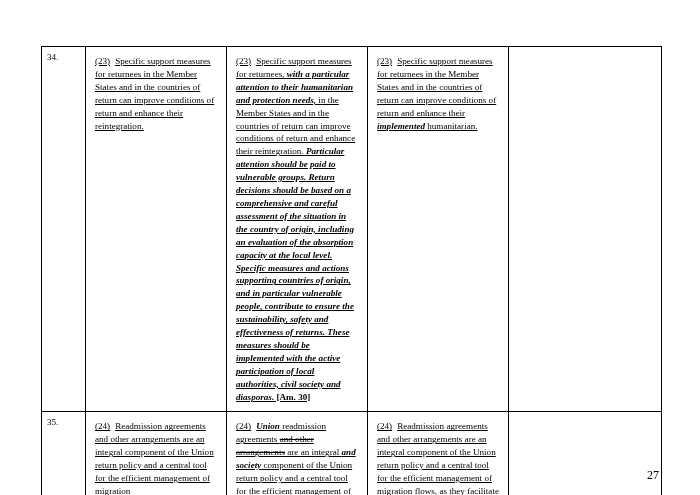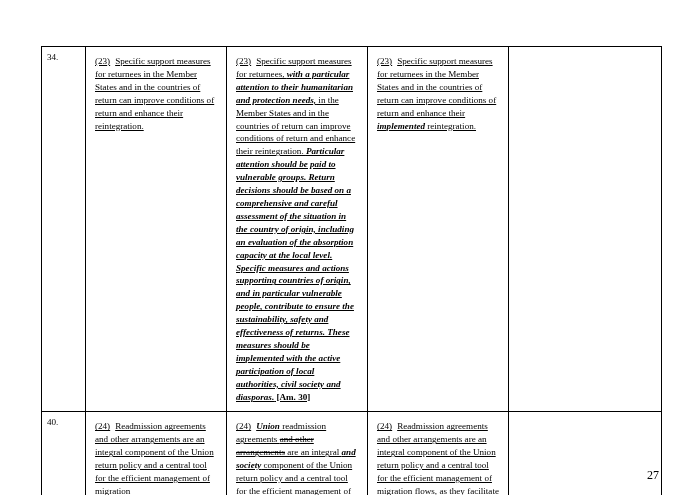--- a/index.html
+++ b/index.html
@@ -93,30 +93,30 @@
         <td class="num">
           <span>34.</span>
         </td>
         <td>
           <p class="cell-p"><span class="para-label">(23)</span><span class="gap"></span><span>Specific support measures for returnees in the Member States and in the countries of return can improve conditions of return and enhance their reintegration.</span></p>
         </td>
         <td>
           <p class="cell-p"><span class="para-label">(23)</span><span class="gap"></span><span><span>Specific support measures for returnees, </span><em class="bi">with a particular attention to their humanitarian and protection needs,</em><span> in the Member States and in the countries of return can improve conditions of return and enhance their reintegration. </span><em class="bi">Particular attention should be paid to vulnerable groups. Return decisions should be based on a comprehensive and careful assessment of the situation in the country of origin, including an evaluation of the absorption capacity at the local level. Specific measures and actions supporting countries of origin, and in particular vulnerable people, contribute to ensure the sustainability, safety and effectiveness of returns. These measures should be implemented with the active participation of local authorities, civil society and diasporas.</em><span class="amref"> [Am. 30]</span></span></p>
         </td>
         <td>
-          <p class="cell-p"><span class="para-label">(23)</span><span class="gap"></span><span><span>Specific support measures for returnees in the Member States and in the countries of return can improve conditions of return and enhance their </span><em class="bi">implemented</em><span> reintegration.</span></span></p>
+          <p class="cell-p"><span class="para-label">(23)</span><span class="gap"></span><span><span>Specific support measures for returnees in the Member States and in the countries of return can improve conditions of return and enhance their </span><em class="bi">implemented</em><span> humanitarian.</span></span></p>
         </td>
         <td>
           <span></span>
         </td>
       </tr>
 
       <tr>
         <td class="num">
-          <span>40.</span>
+          <span>35.</span>
         </td>
         <td>
           <p class="cell-p"><span class="para-label">(24)</span><span class="gap"></span><span>Readmission agreements and other arrangements are an integral component of the Union return policy and a central tool for the efficient management of migration</span></p>
         </td>
         <td>
           <p class="cell-p"><span class="para-label">(24)</span><span class="gap"></span><span><em class="bi">Union</em><span> readmission agreements </span><span class="strike">and other arrangements</span><span> are an integral </span><em class="bi">and society</em><span> component of the Union return policy and a central tool for the efficient management of</span></span></p>
         </td>
         <td>
           <p class="cell-p"><span class="para-label">(24)</span><span class="gap"></span><span>Readmission agreements and other arrangements are an integral component of the Union return policy and a central tool for the efficient management of migration flows, as they facilitate</span></p>
         </td>

